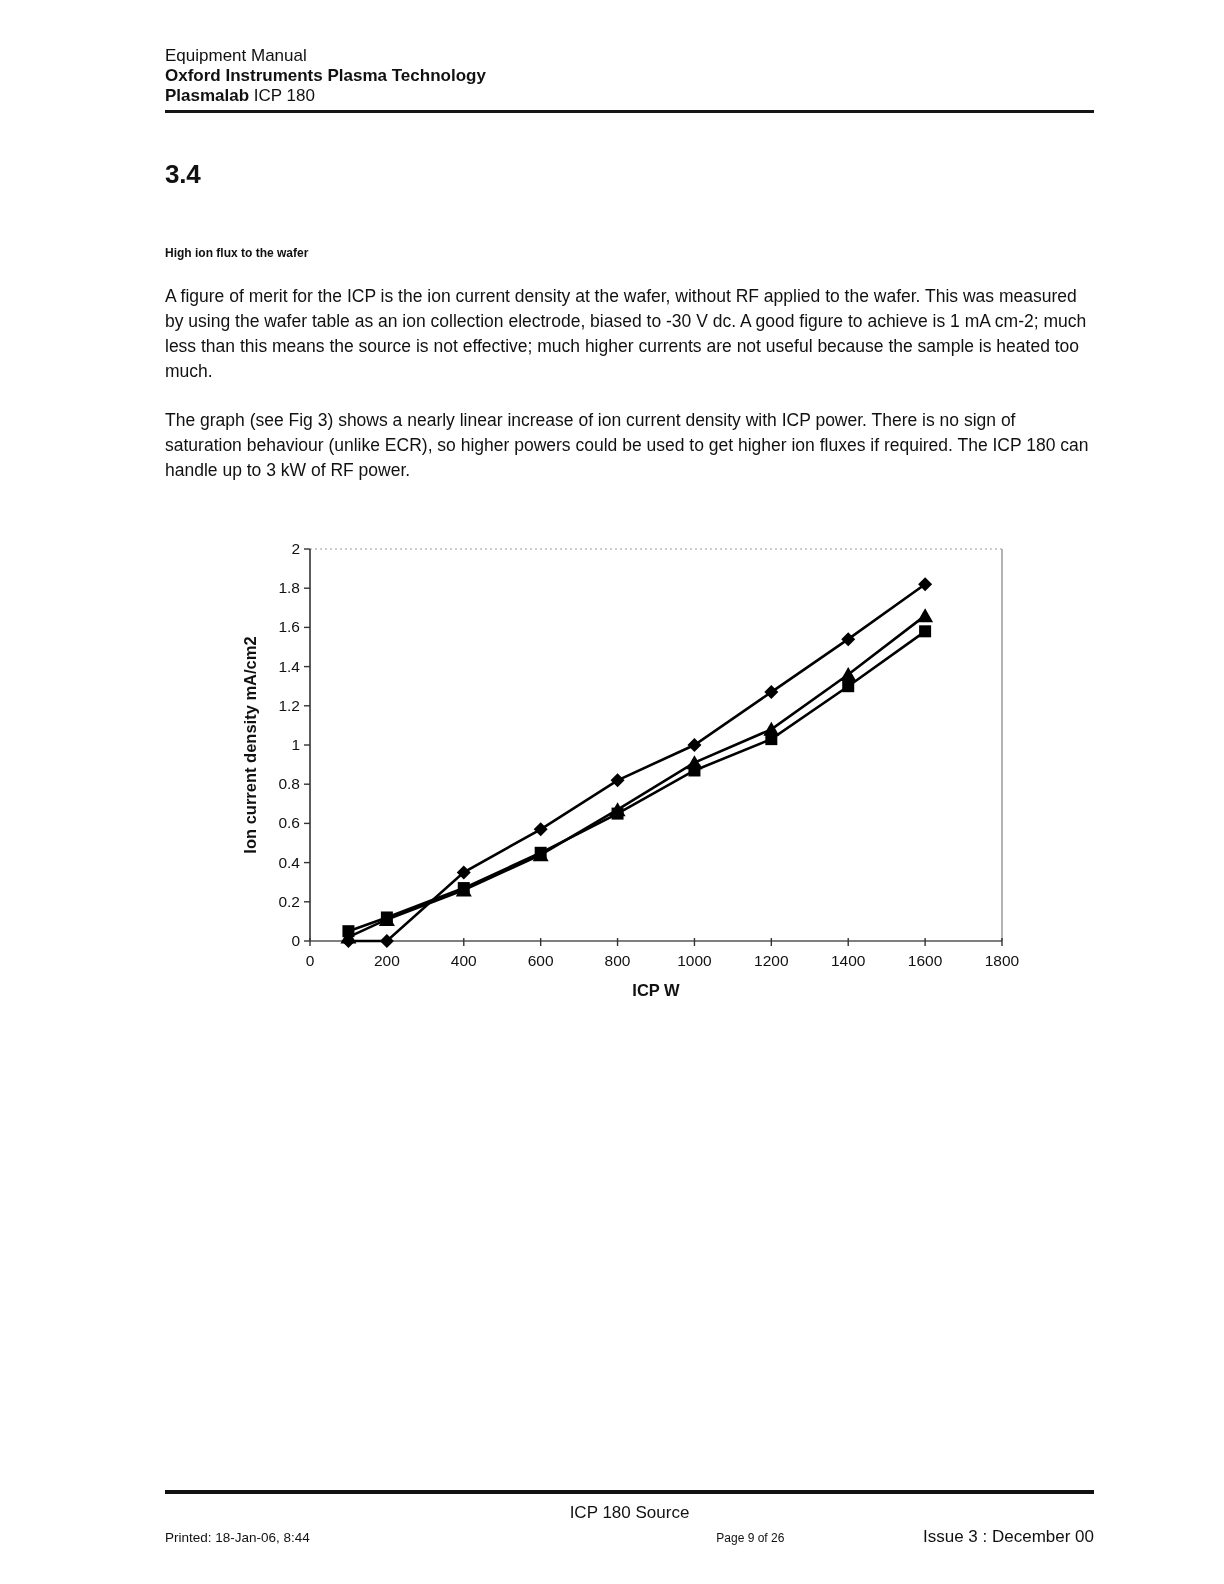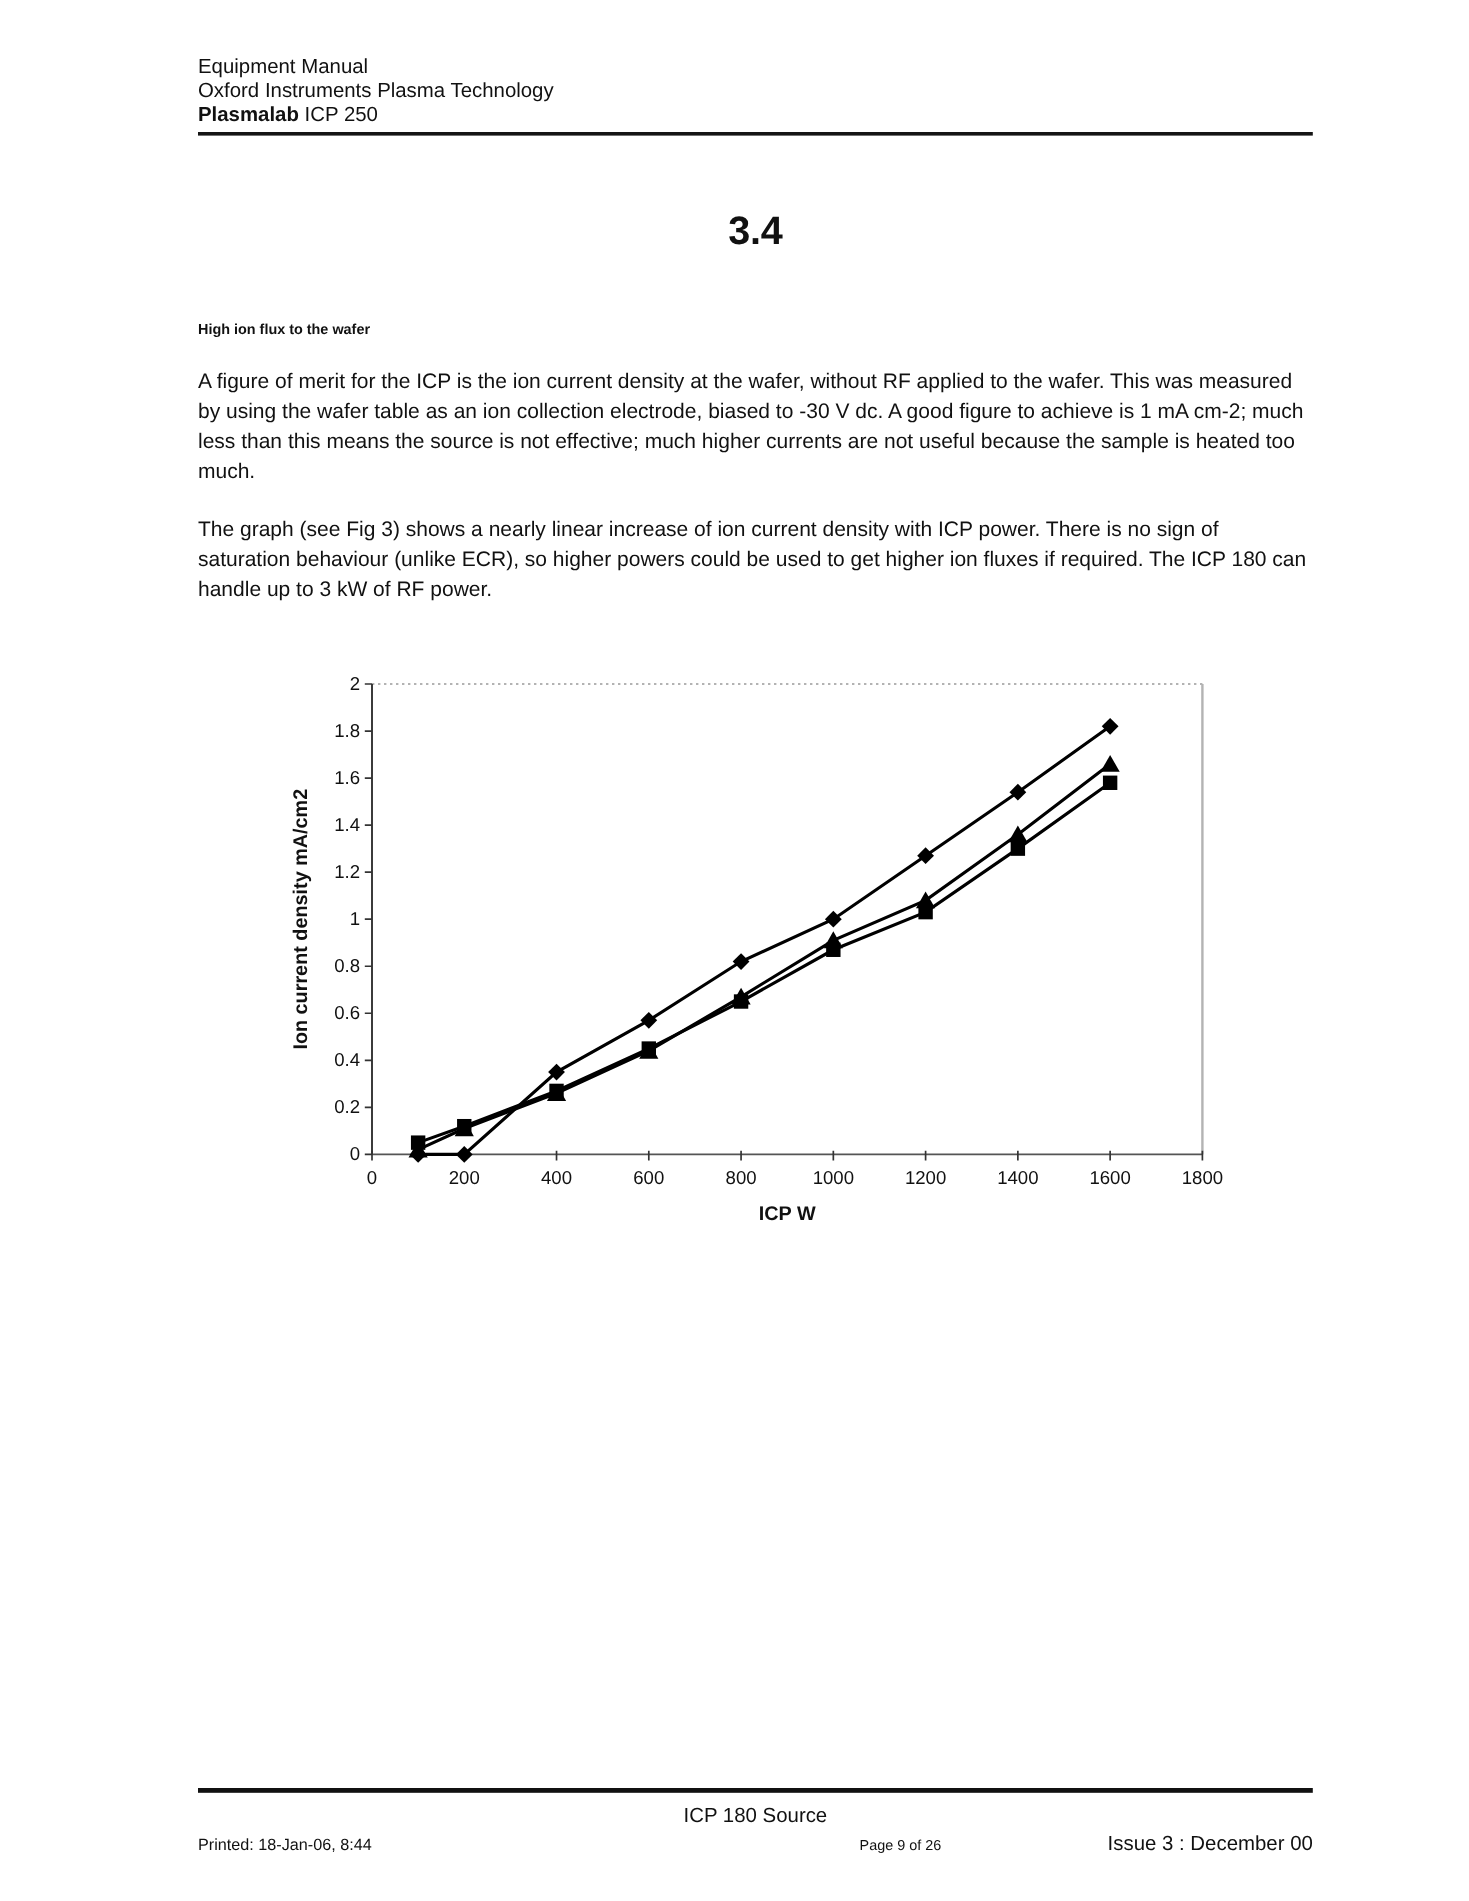--- a/index.html
+++ b/index.html
@@ -5,26 +5,26 @@
   html,body{margin:0;padding:0;}
   body{
     width:1224px;height:1584px;position:relative;background:#ffffff;
     font-family:"Liberation Sans", sans-serif;color:#111;
     -webkit-font-smoothing:antialiased;
   }
   .content{position:absolute;left:165px;width:929px;top:0;}
   
   .hdr-row{display:flex;align-items:baseline;margin-top:46px;font-size:17px;flex-direction:column;}
   .hdr-left{flex:1;text-align:left;}
-  .hdr-center{flex:1.6;text-align:right;font-weight:normal;}
+  .hdr-center{flex:1.6;text-align:right;font-weight:bold;}
   .hdr-right{flex:1;text-align:right;}
   .hdr-right .bold{font-weight:bold;}
   .hdr-rule{height:3px;background:#151515;margin-top:4px;}
   
-  .sec-heading{display:flex;gap:34px;font-weight:bold;font-size:33px;margin-top:60px;letter-spacing:-0.2px;justify-content:center;}
+  .sec-heading{display:flex;gap:34px;font-weight:bold;font-size:26px;margin-top:46px;letter-spacing:-0.2px;}
   .sub-heading{font-weight:bold;font-size:12px;margin-top:56px;}
   p.body{font-size:17.5px;line-height:25px;margin:24px 0 0 0;}
   
   .figure{margin-top:58px;}
   .chart-svg-wrap{margin-left:77px;}
   .under-plot{margin-left:77px;width:790px;text-align:center;}
   .xlabel{font-weight:bold;font-size:16.5px;padding-left:38px;margin-top:2px;}
   .legend{display:flex;justify-content:center;align-items:center;gap:14px;margin-top:10px;padding-left:38px;font-size:14.5px;}
   .legend-item{display:flex;align-items:center;gap:2px;}
   .legend-divider{width:2px;height:30px;background:#333;margin-left:8px;}
@@ -41,21 +41,21 @@
   svg text{font-family:"Liberation Sans", sans-serif;fill:#111;}
 </style>
 </head>
 <body>
 
 <div class="content">
 
   <div class="hdr-row">
     <span class="hdr-left">Equipment Manual</span>
     <span class="hdr-center">Oxford Instruments Plasma Technology</span>
-    <span class="hdr-right"><span class="bold">Plasmalab</span><span> ICP 250</span></span>
+    <span class="hdr-right"><span class="bold">Plasmalab</span><span> ICP 180</span></span>
   </div>
   <div class="hdr-rule"></div>
 
   <div class="sec-heading">
     <span>3.4</span>
   </div>
 
   <div class="sub-heading">High ion flux to the wafer</div>
 
   <p class="body">A figure of merit for the ICP is the ion current density at the wafer, without RF applied to the wafer. This was measured by using the wafer table as an ion collection electrode, biased to -30 V dc. A good figure to achieve is 1 mA cm-2; much less than this means the source is not effective; much higher currents are not useful because the sample is heated too much.</p>

